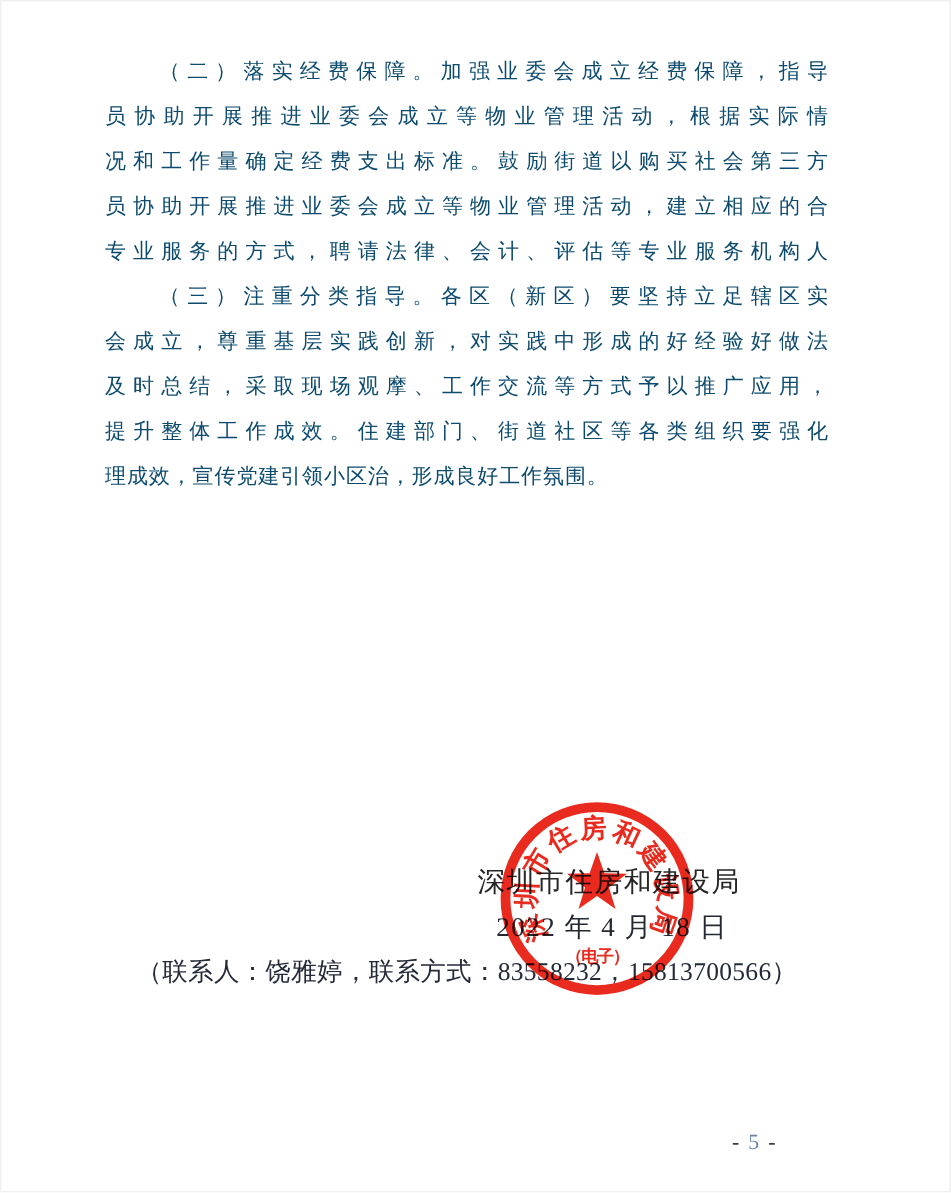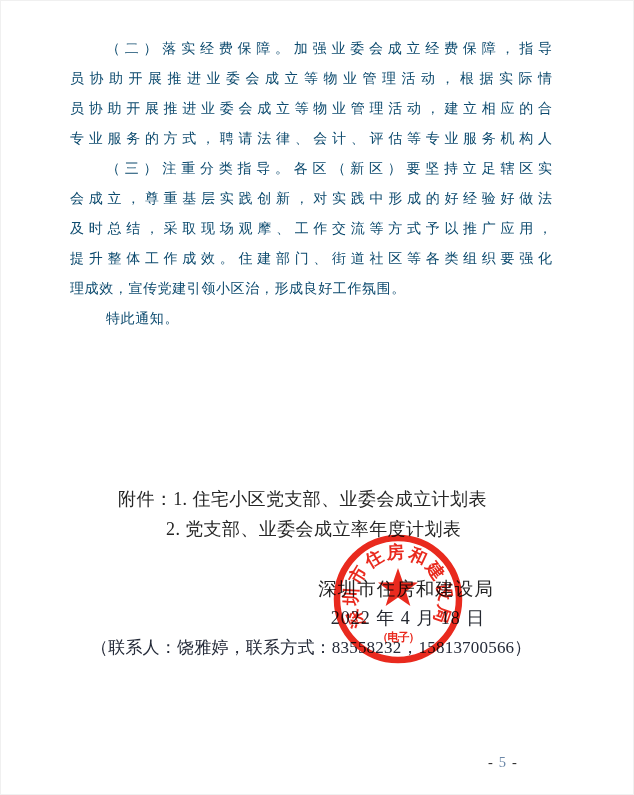--- a/index.html
+++ b/index.html
@@ -87,38 +87,30 @@
   }
 </style>
 </head>
 <body>
 
 <div class="page">
 
   <div class="body-text">
     <div class="ln just indent">（二）落实经费保障。加强业委会成立经费保障，指导</div>
     <div class="ln just">员协助开展推进业委会成立等物业管理活动，根据实际情</div>
+    <div class="ln just">况和工作量确定经费支出标准。鼓励街道以购买社会第三方</div>
     <div class="ln just">员协助开展推进业委会成立等物业管理活动，建立相应的合</div>
     <div class="ln just">专业服务的方式，聘请法律、会计、评估等专业服务机构人</div>
     <div class="ln just indent">（三）注重分类指导。各区（新区）要坚持立足辖区实</div>
     <div class="ln just">会成立，尊重基层实践创新，对实践中形成的好经验好做法</div>
     <div class="ln just">及时总结，采取现场观摩、工作交流等方式予以推广应用，</div>
     <div class="ln just">提升整体工作成效。住建部门、街道社区等各类组织要强化</div>
     <div class="ln">理成效，宣传党建引领小区治，形成良好工作氛围。</div>
-    <div class="ln indent">特此通知。</div>
   </div>
 
-  <div class="attachments">
-    <div class="al">
-      <span>附件：</span><span>1. 住宅小区党支部、业委会成立计划表</span>
-    </div>
-    <div class="al al2">
-      <span>2. 党支部、业委会成立率年度计划表</span>
-    </div>
-  </div>
 
   <div class="sig-org">深圳市住房和建设局</div>
   <div class="sig-date">2022 年 4 月 18 日</div>
   <div class="contact-line">（联系人：饶雅婷，联系方式：83558232，15813700566）</div>
 
   <svg class="seal" viewBox="0 0 150 150" xmlns="http://www.w3.org/2000/svg">
     <circle cx="75" cy="75" r="61" fill="none" stroke="#e8190c" stroke-width="6.5"></circle>
     <polygon fill="#e8190c" points="75,44 79.94,58.2 94.97,58.51 82.99,67.6 87.34,81.99 75,73.4 62.66,81.99 67.01,67.6 55.03,58.51 70.06,58.2"></polygon>
     <g fill="#e8190c" font-size="17.5" text-anchor="middle">
       <text x="75" y="34" transform="rotate(-115 75 75)">深</text>

